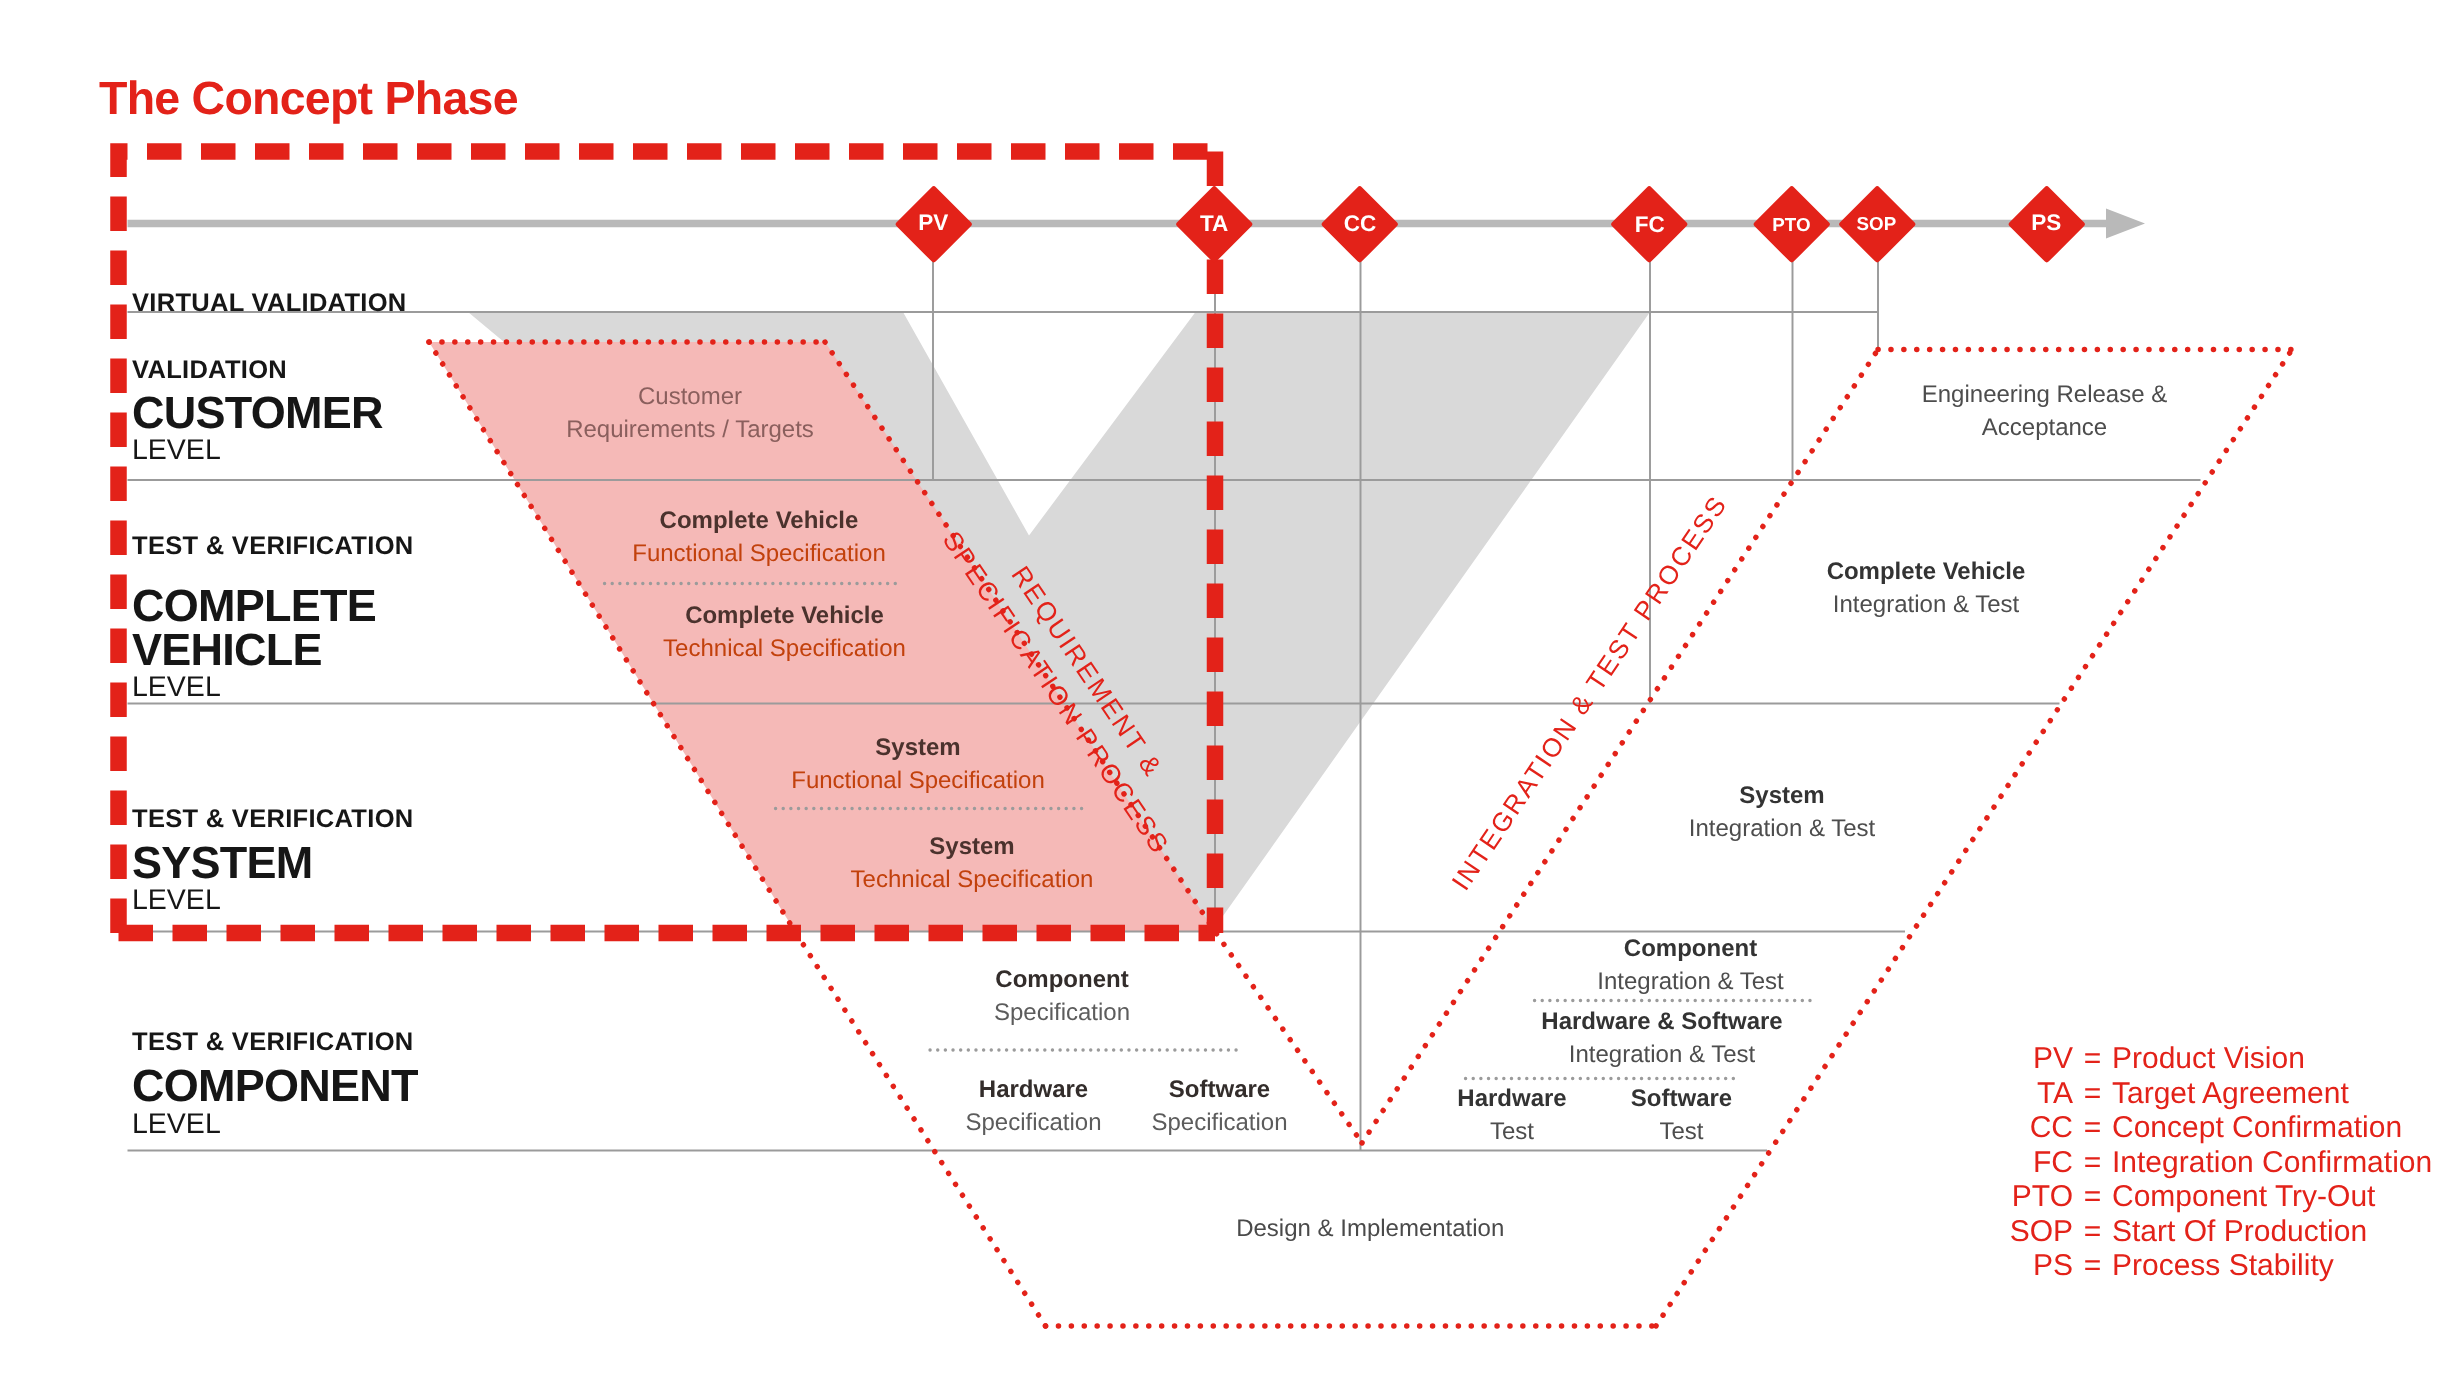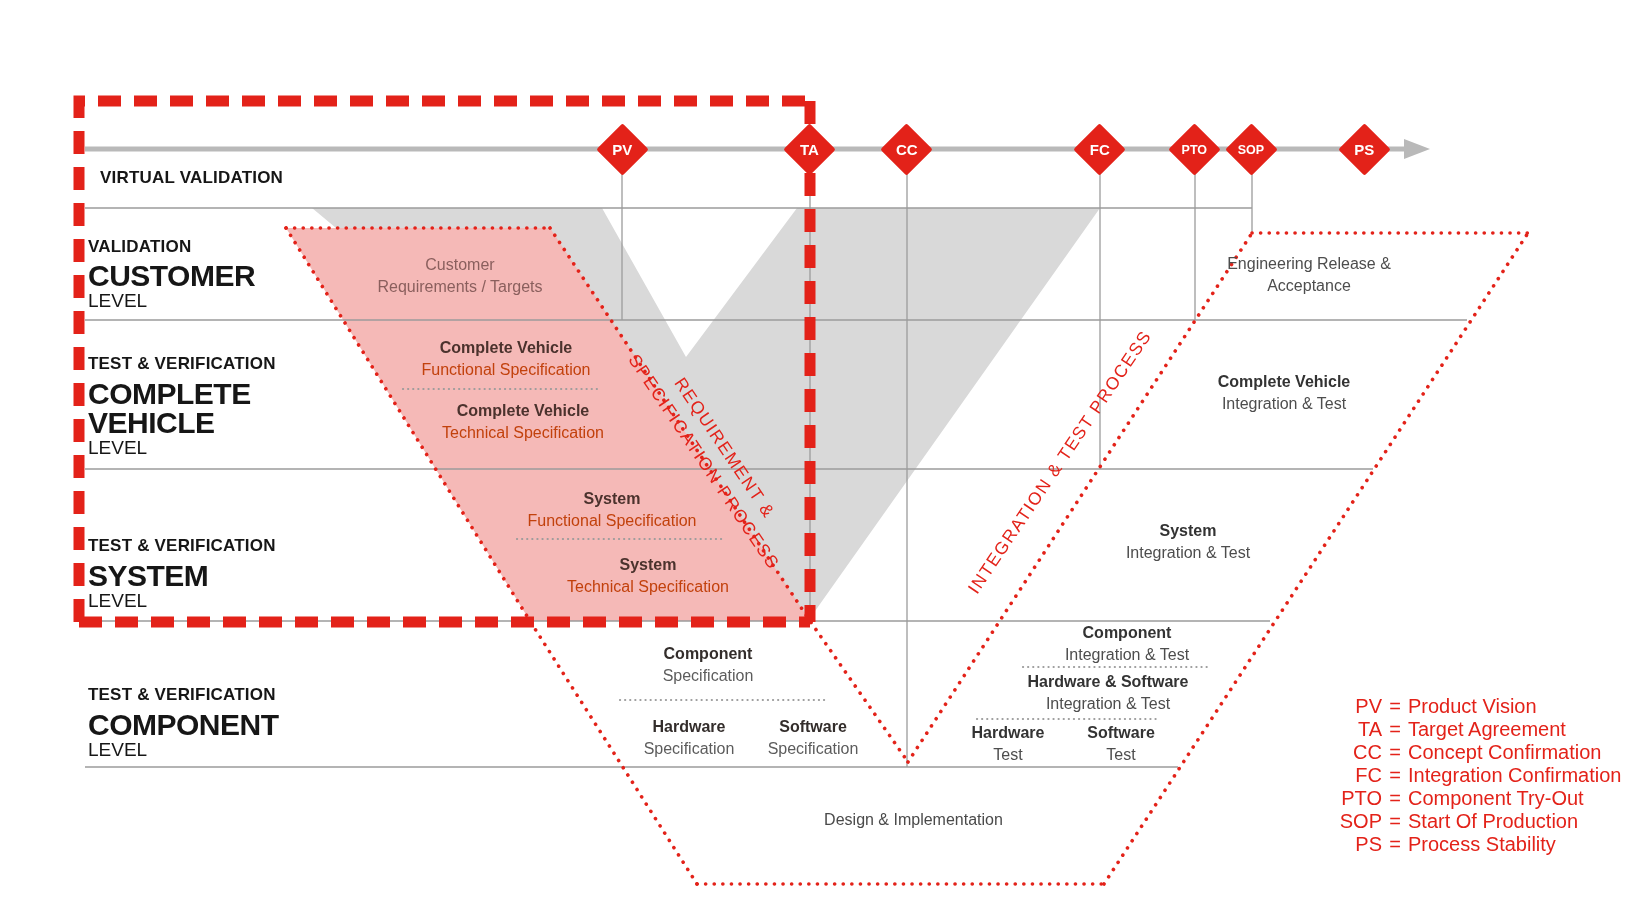--- a/index.html
+++ b/index.html
@@ -100,32 +100,33 @@
       <polyline points="550,228 810,621 908,762"></polyline>
     </g>
 
     <g stroke="#e32219" stroke-width="11" stroke-dasharray="23 13" fill="none">
       <path d="M79,622 L79,101 L810,101"></path>
       <line x1="79" y1="622" x2="810" y2="622"></line>
       <line x1="810" y1="101" x2="810" y2="622"></line>
     </g>
   </svg>
 
-
-  <div class="abs rowlab lab-small" style="top:168px;margin-left:12px;">VIRTUAL VALIDATION</div>
+  <div class="abs title">The Concept Phase</div>
+
+  <div class="abs rowlab lab-small" style="top:192px;">VIRTUAL VALIDATION</div>
 
   <div class="abs rowlab" style="top:237px;">
     <div class="lab-small">VALIDATION</div>
     <div class="lab-big" style="margin-top:4px;">CUSTOMER</div>
     <div class="lab-level">LEVEL</div>
   </div>
 
   <div class="abs rowlab" style="top:354px;">
     <div class="lab-small">TEST &amp; VERIFICATION</div>
-    <div class="lab-big" style="margin-top:5px;">COMPLETE</div>
+    <div class="lab-big" style="margin-top:16px;">COMPLETE</div>
     <div class="lab-big">VEHICLE</div>
     <div class="lab-level">LEVEL</div>
   </div>
 
   <div class="abs rowlab" style="top:536px;">
     <div class="lab-small">TEST &amp; VERIFICATION</div>
     <div class="lab-big" style="margin-top:5px;">SYSTEM</div>
     <div class="lab-level">LEVEL</div>
   </div>
 
@@ -183,21 +184,21 @@
   </div>
   <div class="cell wspec" style="left:689px;top:716px;">
     <div class="b">Hardware</div>
     <div class="r">Specification</div>
   </div>
   <div class="cell wspec" style="left:813px;top:716px;">
     <div class="b">Software</div>
     <div class="r">Specification</div>
   </div>
 
-  <div class="cell test" style="left:1309px;top:253px;">
+  <div class="cell test" style="left:1363px;top:253px;">
     <div class="r plain">Engineering Release &amp;</div>
     <div class="r plain">Acceptance</div>
   </div>
   <div class="cell test" style="left:1284px;top:371px;">
     <div class="b">Complete Vehicle</div>
     <div class="r">Integration &amp; Test</div>
   </div>
   <div class="cell test" style="left:1188px;top:520px;">
     <div class="b">System</div>
     <div class="r">Integration &amp; Test</div>

